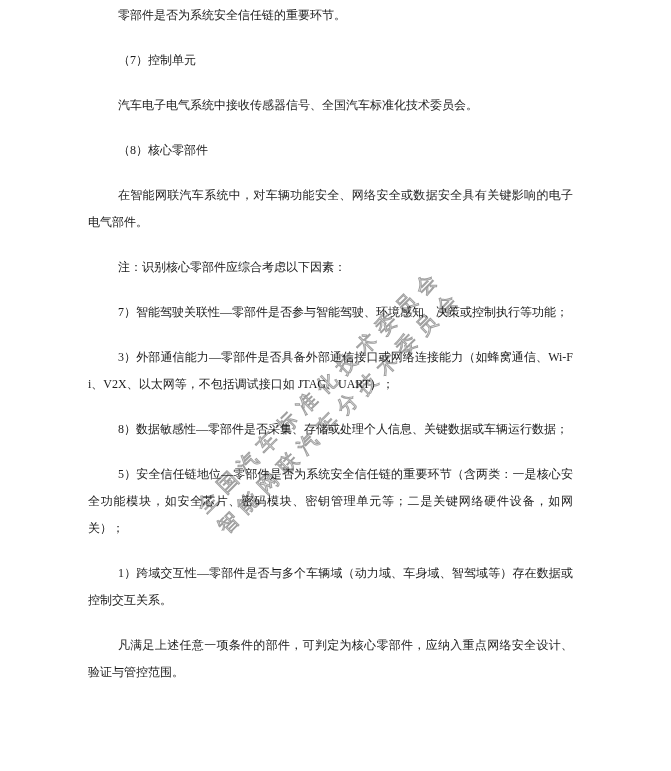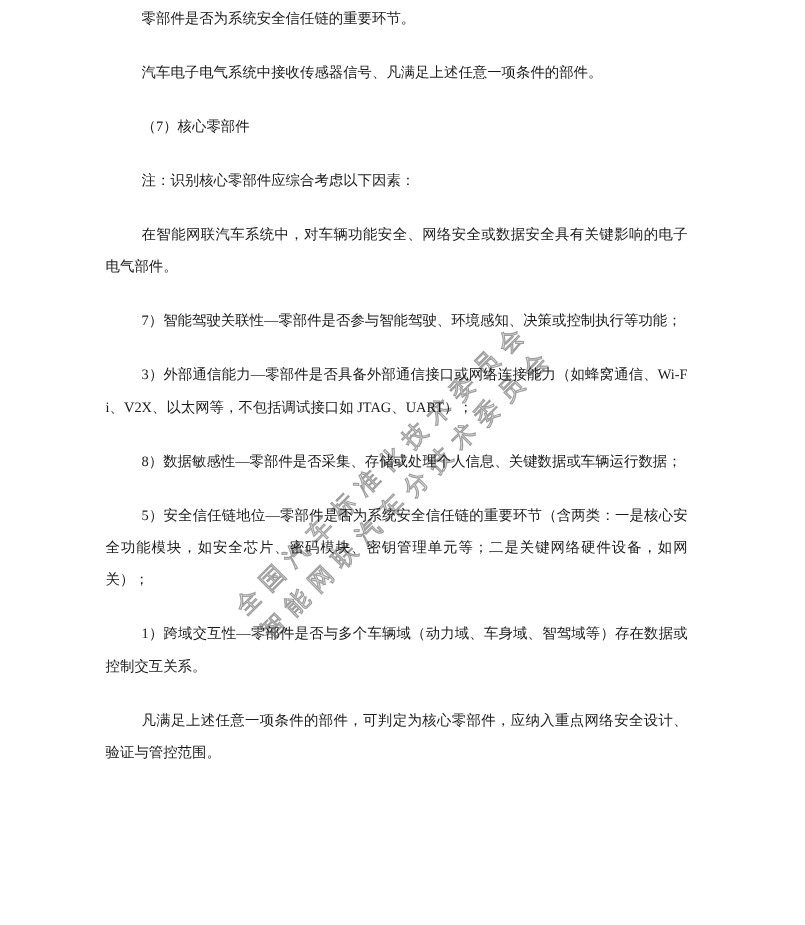--- a/index.html
+++ b/index.html
@@ -58,24 +58,25 @@
 
 <div class="page">
 
   <div class="watermark">
     <div class="wm-line">全国汽车标准化技术委员会</div>
     <div class="wm-line">智能网联汽车分技术委员会</div>
   </div>
 
   <div class="content">
     <p>零部件是否为系统安全信任链的重要环节。</p>
-    <p>汽车电子电气系统中接收传感器信号、凡满足上述任意一项条件的部件。</p>
-    <p>（7）核心零部件</p>
+    <p>（7）控制单元</p>
+    <p>汽车电子电气系统中接收传感器信号、全国汽车标准化技术委员会。</p>
+    <p>（8）核心零部件</p>
+    <p>在智能网联汽车系统中，对车辆功能安全、网络安全或数据安全具有关键影响的电子电气部件。</p>
     <p>注：识别核心零部件应综合考虑以下因素：</p>
-    <p>在智能网联汽车系统中，对车辆功能安全、网络安全或数据安全具有关键影响的电子电气部件。</p>
     <p>7）智能驾驶关联性—零部件是否参与智能驾驶、环境感知、决策或控制执行等功能；</p>
     <p>3）外部通信能力—零部件是否具备外部通信接口或网络连接能力（如蜂窝通信、Wi-Fi、V2X、以太网等，不包括调试接口如 JTAG、UART）；</p>
     <p>8）数据敏感性—零部件是否采集、存储或处理个人信息、关键数据或车辆运行数据；</p>
     <p>5）安全信任链地位—零部件是否为系统安全信任链的重要环节（含两类：一是核心安全功能模块，如安全芯片、密码模块、密钥管理单元等；二是关键网络硬件设备，如网关）；</p>
     <p>1）跨域交互性—零部件是否与多个车辆域（动力域、车身域、智驾域等）存在数据或控制交互关系。</p>
     <p>凡满足上述任意一项条件的部件，可判定为核心零部件，应纳入重点网络安全设计、验证与管控范围。</p>
   </div>
 
 </div>
 

